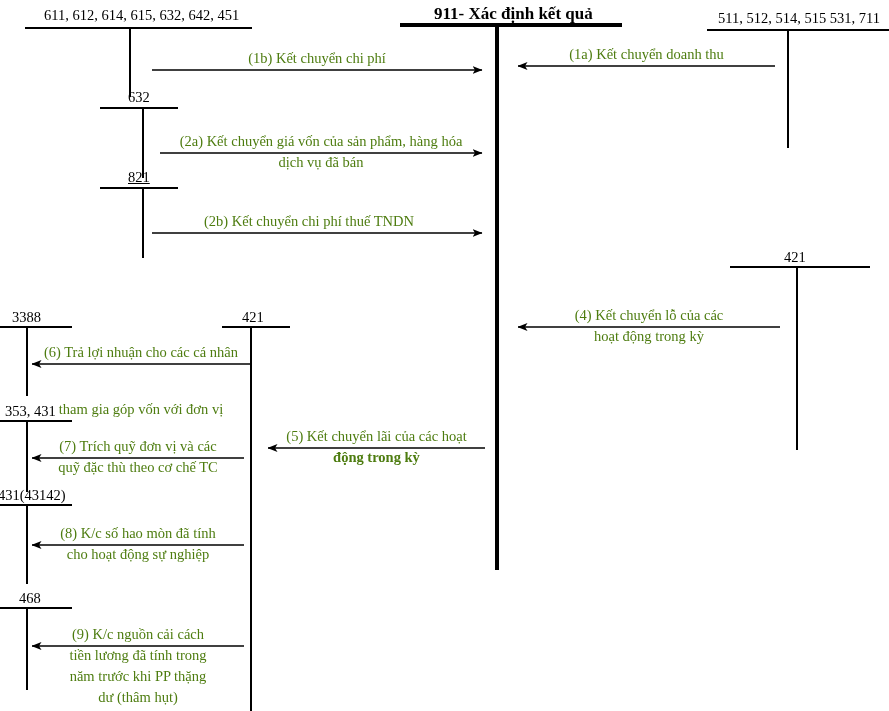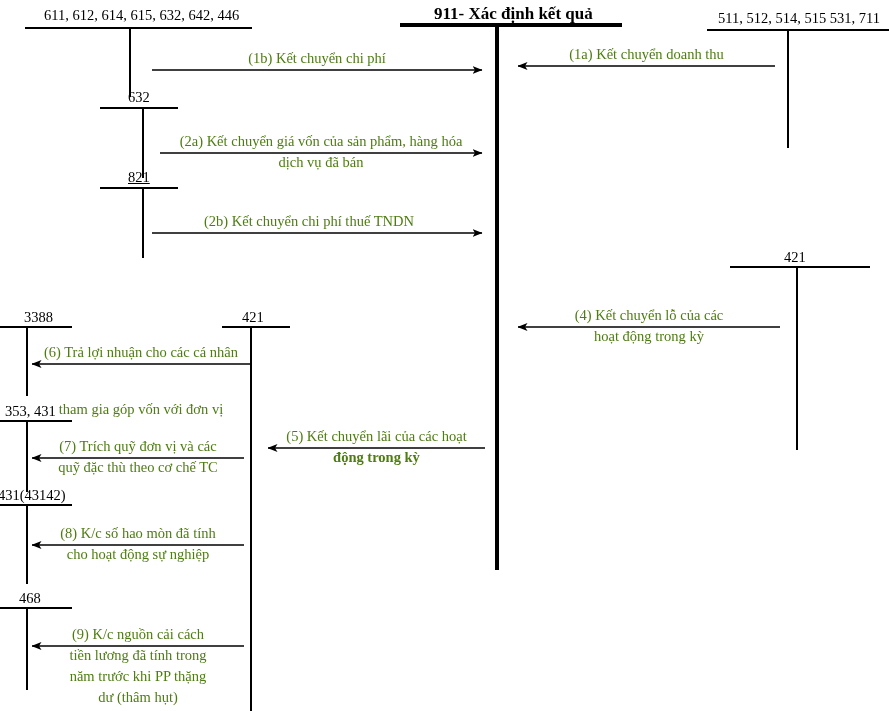--- a/index.html
+++ b/index.html
@@ -106,35 +106,35 @@
       <line x1="250" y1="364" x2="32" y2="364" marker-end="url(#arrL)"></line>
       <line x1="485" y1="448" x2="268" y2="448" marker-end="url(#arrL)"></line>
       <line x1="244" y1="458" x2="32" y2="458" marker-end="url(#arrL)"></line>
       <line x1="244" y1="545" x2="32" y2="545" marker-end="url(#arrL)"></line>
       <line x1="244" y1="646" x2="32" y2="646" marker-end="url(#arrL)"></line>
     </g>
 
     <line x1="400" y1="25" x2="622" y2="25" stroke="#000" stroke-width="3.2" shape-rendering="crispEdges"></line>
   </svg>
 
-  <div class="lbl acct" style="left:44px; top:6px;">611, 612, 614, 615, 632, 642, 446</div>
+  <div class="lbl acct" style="left:44px; top:6px;">611, 612, 614, 615, 632, 642, 451</div>
 
   <div class="lbl acct" style="left:128px; top:88px;">632</div>
 
   <div class="lbl acct" style="left:128px; top:168px;text-decoration:underline;">821</div>
 
   <div class="lbl title-911" style="left:434px; top:5px;">911- Xác định kết quả</div>
 
   <div class="lbl acct" style="left:718px; top:9px;">511, 512, 514, 515 531, 711</div>
 
   <div class="lbl acct" style="left:784px; top:248px;">421</div>
 
   <div class="lbl acct" style="left:242px; top:308px;">421</div>
 
-  <div class="lbl acct" style="left:24px; top:308px;">3388</div>
+  <div class="lbl acct" style="left:12px; top:308px;">3388</div>
 
   <div class="lbl acct" style="left:5px; top:402px;">353, 431</div>
 
   <div class="lbl acct" style="left:-2px; top:486px;">431(43142)</div>
 
   <div class="lbl acct" style="left:19px; top:589px;">468</div>
 
   <div class="flow" style="left:152px; top:48px; width:330px;">
     <div>(1b) Kết chuyển chi phí</div>
   </div>

